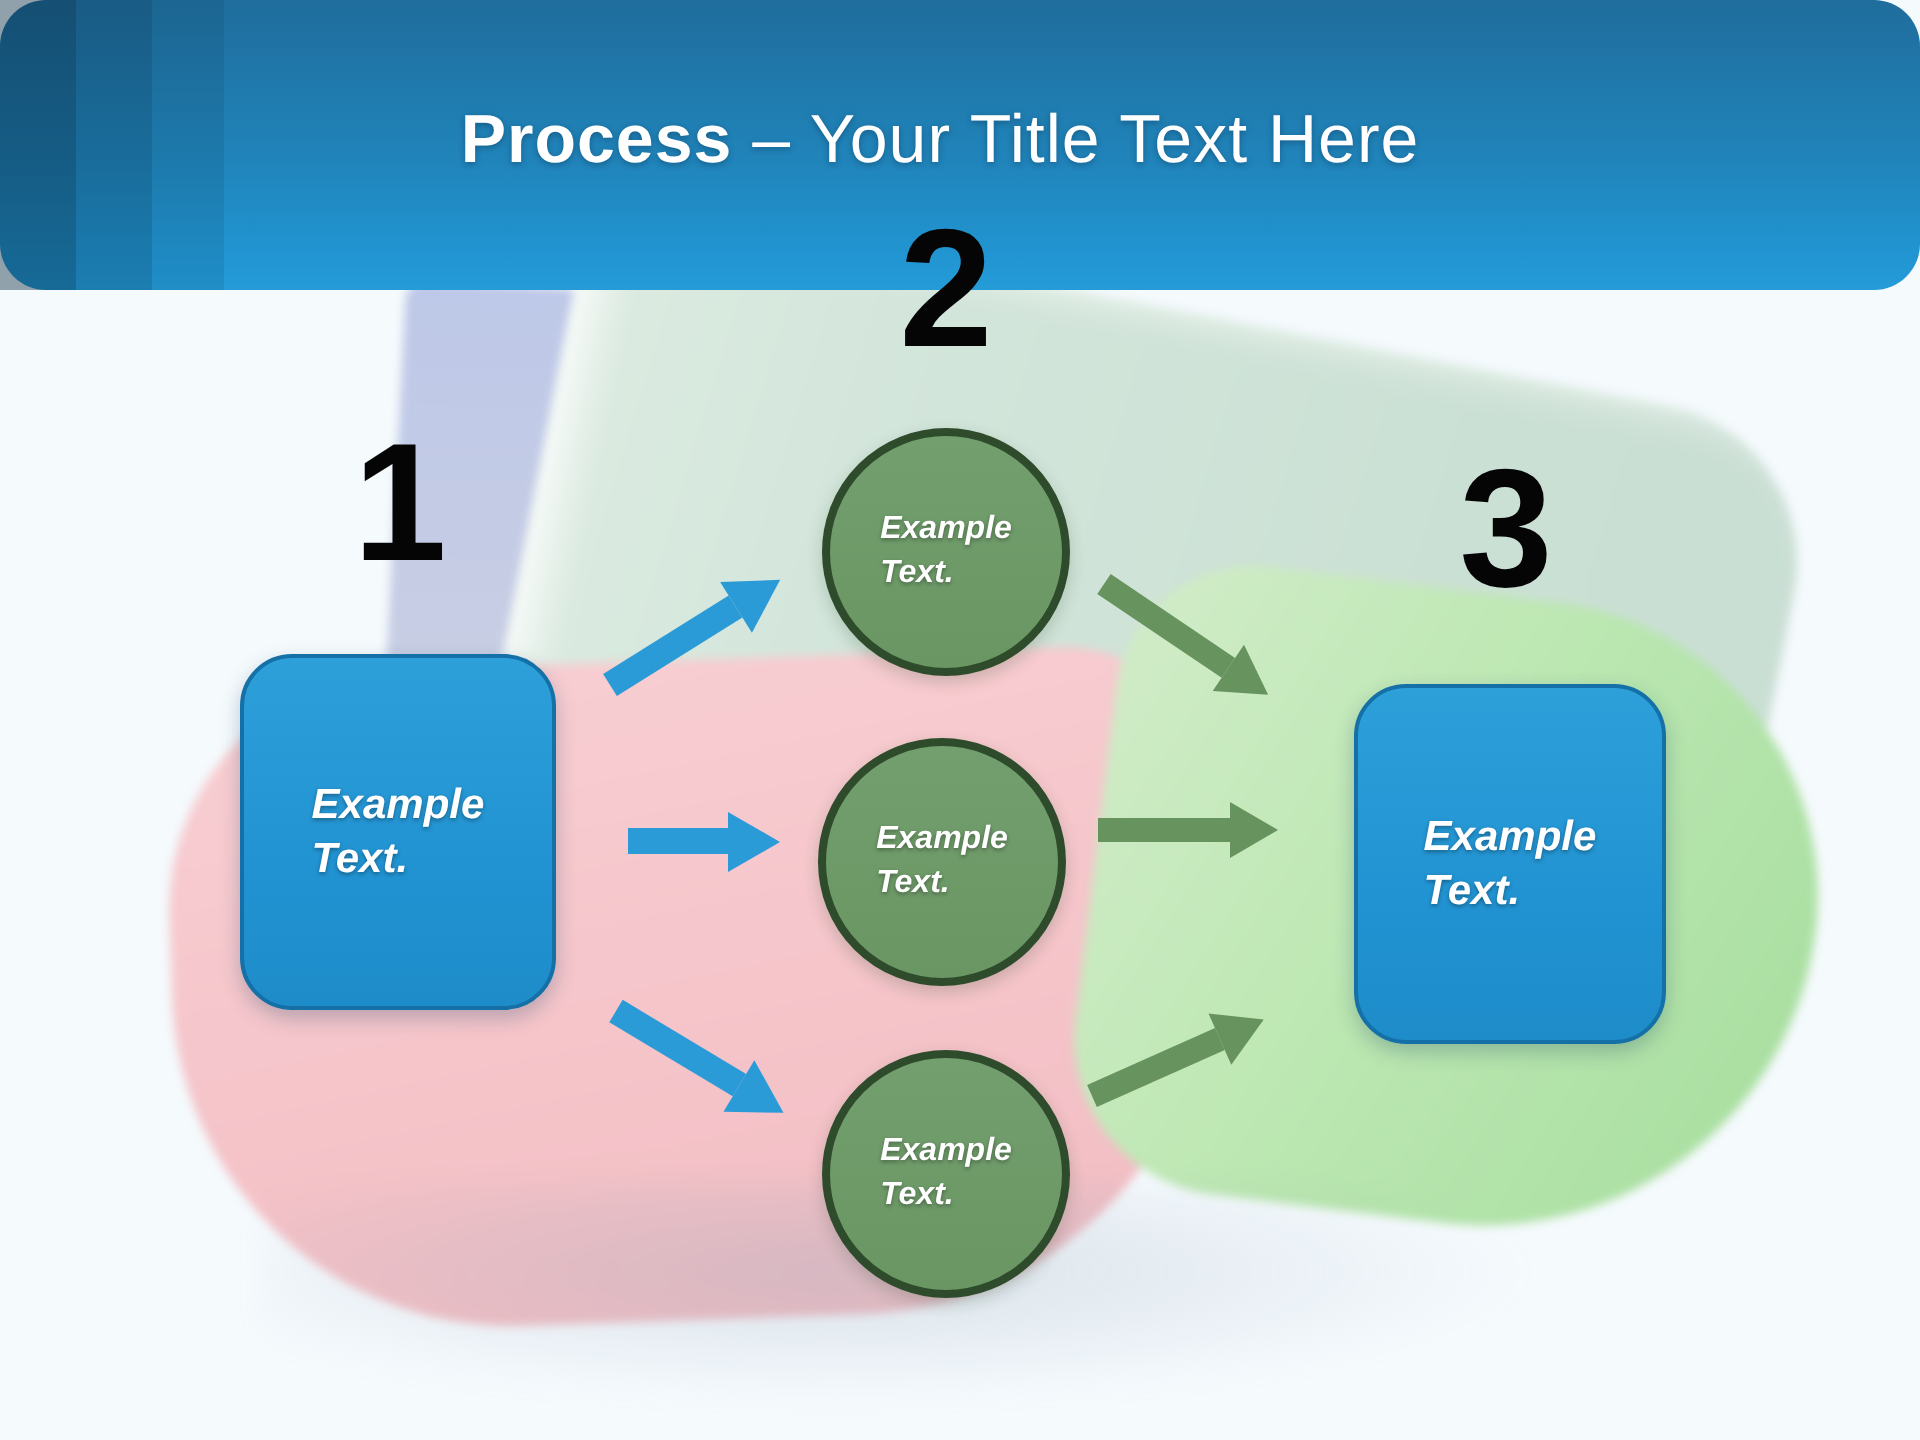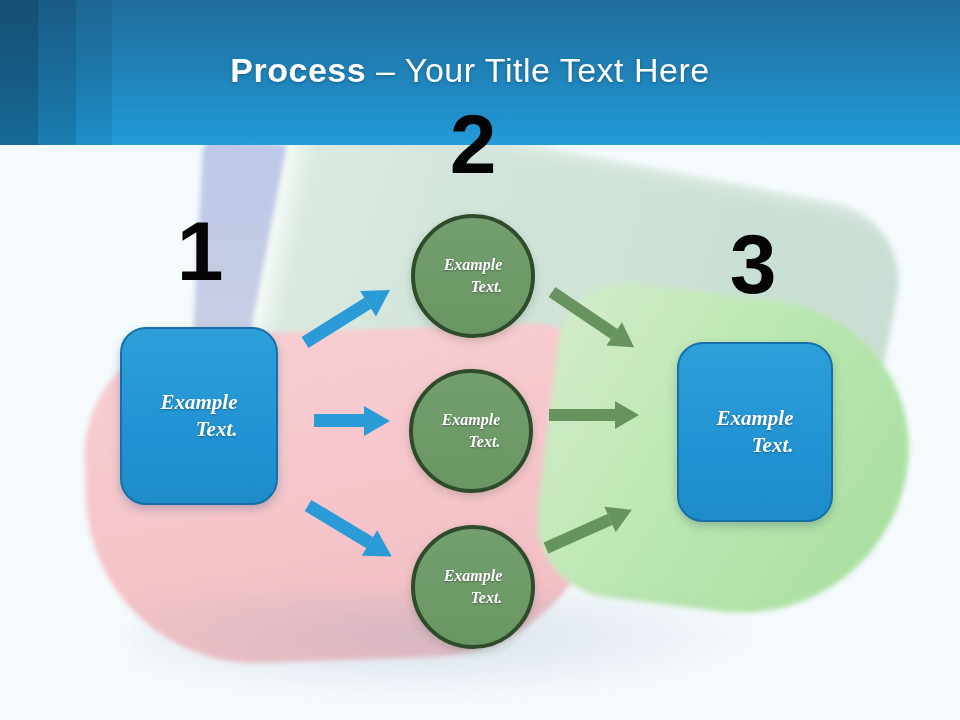--- a/index.html
+++ b/index.html
@@ -21,21 +21,21 @@
     border-radius:120px 70px 180px 170px;
     background:linear-gradient(170deg,#f8cfd3 0%,#f5c6cb 45%,#f1bcc2 100%);}
   .chalk-green-right{left:546px;top:296px;width:362px;height:315px;transform:rotate(7deg);
     border-radius:70px 150px 170px 80px;
     background:linear-gradient(115deg,#d2ecc9 0%,#bce7b2 45%,#ace0a3 85%,#a5dc9c 100%);}
   .chalk-shadow{left:130px;top:592px;width:640px;height:110px;filter:blur(6px);
     background:radial-gradient(ellipse at 45% 40%,rgba(150,168,188,.30),rgba(150,168,188,0) 70%);}
 
   
   .header-band{position:absolute;left:0;top:0;width:960px;height:145px;z-index:5;
-    background:linear-gradient(180deg,#1f6d9c 0%,#2084ba 55%,#2196d3 90%,#259bd8 100%);}
+    background:linear-gradient(180deg,#1f6d9c 0%,#2084ba 55%,#2196d3 90%,#259bd8 100%);border-radius:23px;}
   .stripe{position:absolute;top:0;height:145px;}
   .stripe-1{left:0;width:38px;background:rgba(6,38,60,.42);}
   .stripe-2{left:38px;width:38px;background:rgba(8,42,66,.26);}
   .stripe-3{left:76px;width:36px;background:rgba(10,48,74,.12);}
   .slide-title{position:absolute;left:0;top:50px;width:940px;text-align:center;color:#fff;
     font-size:34px;line-height:1.2;font-weight:400;letter-spacing:.5px;
     text-shadow:0 1px 3px rgba(0,30,55,.35);}
   .slide-title .tbold{font-weight:700;}
 
   
@@ -45,23 +45,23 @@
   .num-2{left:438px;top:102px;}
   .num-3{left:718px;top:222px;}
 
   
   .pbox{position:absolute;z-index:14;border-radius:26px;border:2px solid #1470a6;
     background:linear-gradient(180deg,#2da0da 0%,#2193d2 60%,#1e8cc9 100%);
     box-shadow:0 4px 10px rgba(30,70,100,.28);
     display:flex;align-items:center;justify-content:center;}
   .pbox-start{left:120px;top:327px;width:154px;height:174px;}
   .pbox-end{left:677px;top:342px;width:152px;height:176px;}
-  .shape-label{font-style:italic;font-weight:700;color:#fff;text-align:right;
+  .shape-label{font-style:italic;font-weight:700;color:#fff;text-align:left;
     white-space:pre-line;font-size:21px;line-height:1.3;
-    text-shadow:0 1px 2px rgba(0,0,0,.35);font-family:Liberation Serif, serif;}
+    text-shadow:0 1px 2px rgba(0,0,0,.35);}
 
   
   .circle{position:absolute;z-index:13;width:116px;height:116px;border-radius:50%;
     border:4px solid #2e4b2b;background:linear-gradient(180deg,#739f6f 0%,#6a9663 100%);
     display:flex;align-items:center;justify-content:center;
     box-shadow:0 3px 8px rgba(30,60,30,.2);}
   .circle .shape-label{font-size:16px;line-height:1.4;}
   .circle-1{left:411px;top:214px;}
   .circle-2{left:409px;top:369px;}
   .circle-3{left:411px;top:525px;}

